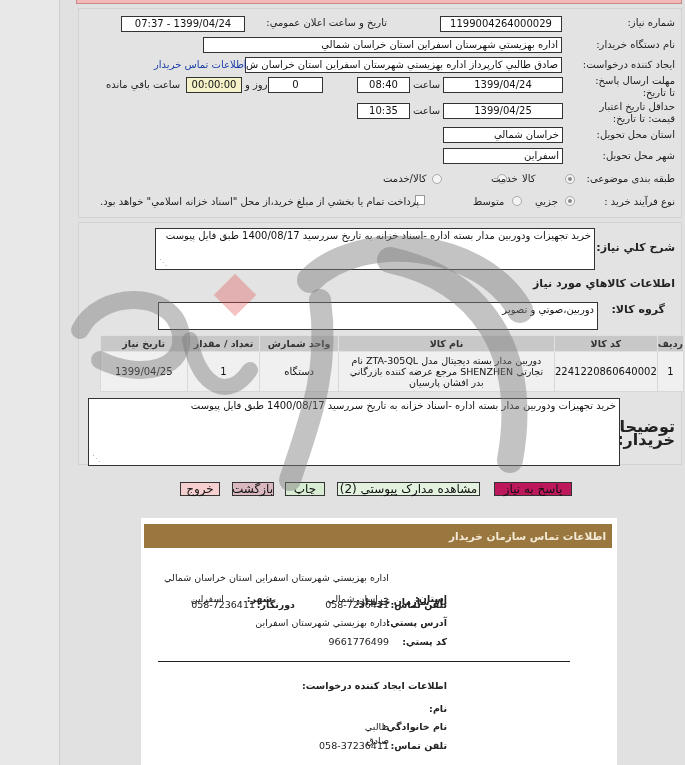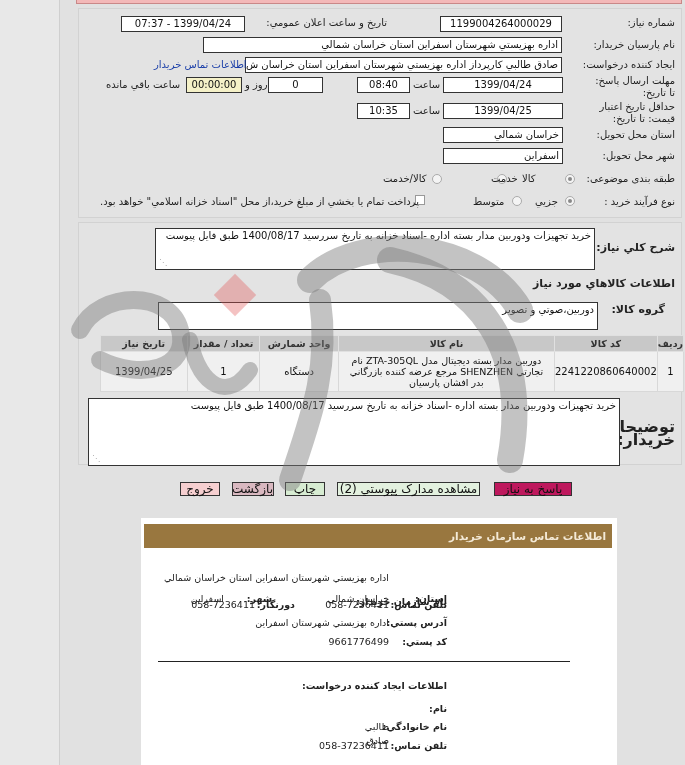--- a/index.html
+++ b/index.html
@@ -38,21 +38,21 @@
 <div class="leftbar"></div>
 <div class="topalert"></div>
 
 <div class="panel panel1"></div>
 
 <span class="lbl" style="right:10px;top:17px;">شماره نياز:</span>
 <div class="box c" style="left:440px;top:16px;width:122px;">1199004264000029</div>
 <span class="lbl" style="right:298px;top:17px;">تاريخ و ساعت اعلان عمومي:</span>
 <div class="box c" style="left:121px;top:16px;width:124px;">1399/04/24 - 07:37</div>
 
-<span class="lbl" style="right:10px;top:39px;">نام پارسيان خريدار:</span>
+<span class="lbl" style="right:10px;top:39px;">نام دستگاه خريدار:</span>
 <div class="box" style="left:203px;top:37px;width:359px;">اداره بهزيستي شهرستان اسفراين استان خراسان شمالي</div>
 
 <span class="lbl" style="right:10px;top:59px;">ايجاد کننده درخواست:</span>
 <div class="box" style="left:245px;top:57px;width:317px;">صادق طالبي کارپرداز اداره بهزيستي شهرستان اسفراين استان خراسان ش</div>
 <span class="link" style="left:154px;top:59px;">اطلاعات تماس خريدار</span>
 
 <span class="lbl" style="right:10px;top:75px;width:80px;white-space:normal;line-height:12px;">مهلت ارسال پاسخ: تا تاريخ:</span>
 <div class="box c" style="left:443px;top:77px;width:120px;">1399/04/24</div>
 <span class="lbl" style="left:413px;top:79px;">ساعت</span>
 <div class="box c" style="left:357px;top:77px;width:53px;">08:40</div>

